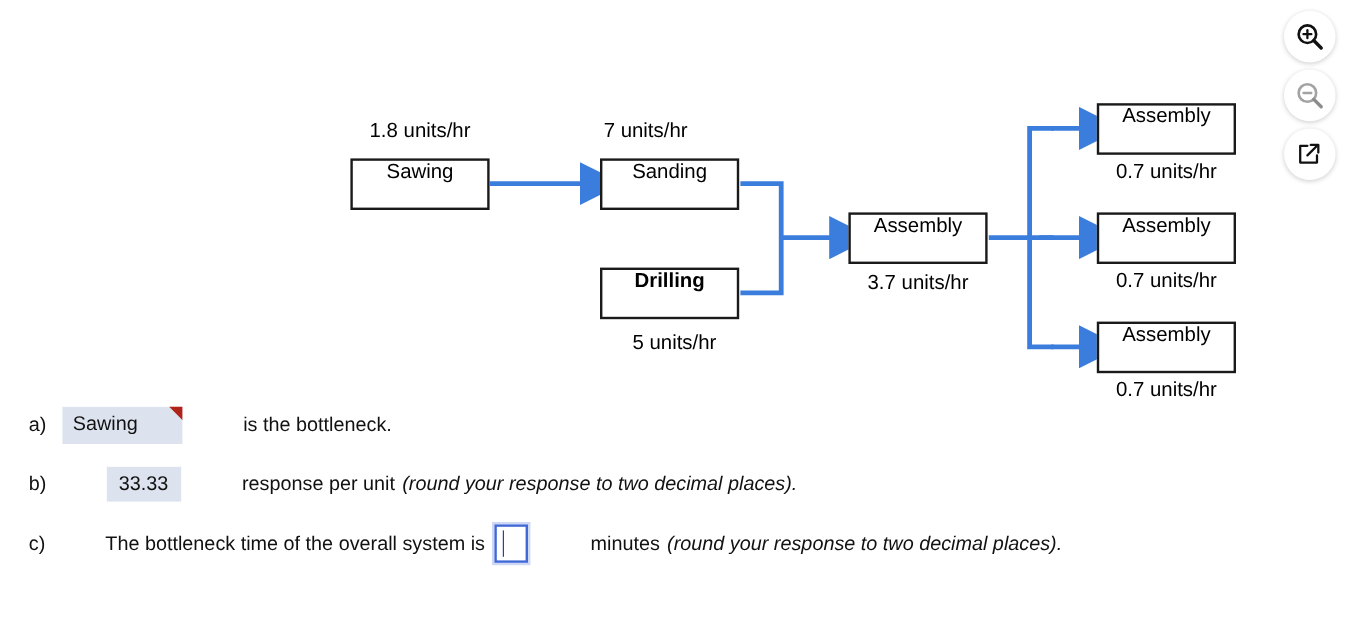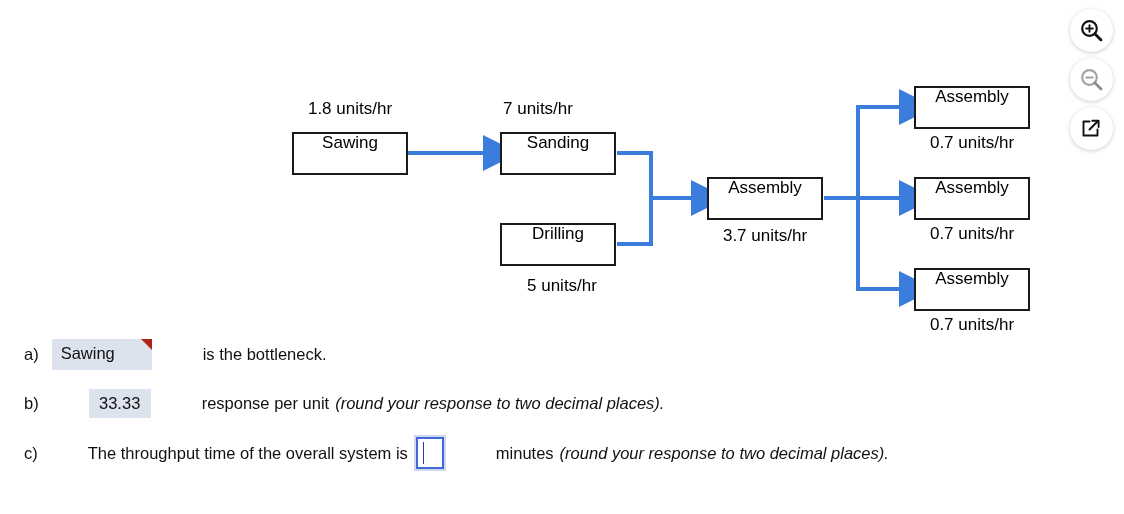--- a/index.html
+++ b/index.html
@@ -183,21 +183,21 @@
   <div class="rate-label" style="left:292px; top:70px; width:116px;">1.8 units/hr</div>
   <div class="node-box" style="left:292px; top:102px; width:116px; height:43px;">
     <span>Sawing</span>
   </div>
 
   <div class="rate-label" style="left:480px; top:70px; width:116px;">7 units/hr</div>
   <div class="node-box" style="left:500px; top:102px; width:116px; height:43px;">
     <span>Sanding</span>
   </div>
 
-  <div class="node-box" style="left:500px; top:193px; width:116px; height:43px;">
+  <div class="node-box" style="left:500px; top:193px; width:116px; height:43px;font-weight:bold;">
     <span>Drilling</span>
   </div>
   <div class="rate-label" style="left:504px; top:247px; width:116px;">5 units/hr</div>
 
   <div class="node-box" style="left:707px; top:147px; width:116px; height:43px;">
     <span>Assembly</span>
   </div>
   <div class="rate-label" style="left:707px; top:197px; width:116px;">3.7 units/hr</div>
 
   <div class="node-box" style="left:914px; top:56px; width:116px; height:43px;">
@@ -232,21 +232,21 @@
     <span class="answer-filled" id="field-b">
       <span>33.33</span>
     </span>
     <span class="q-text">response per unit</span>
     <span style="width:6px;"></span>
     <span class="italic-note">(round your response to two decimal places).</span>
   </div>
 
   <div class="q-line" id="q-c">
     <span class="q-prefix">c)</span>
-    <span class="q-text">The throughput time of the overall system is</span>
+    <span class="q-text">The bottleneck time of the overall system is</span>
     <span class="answer-input">
       <span class="caret"></span>
     </span>
     <span class="q-text">minutes</span>
     <span style="width:6px;"></span>
     <span class="italic-note">(round your response to two decimal places).</span>
   </div>
 </div>
 
 <div id="tools">

